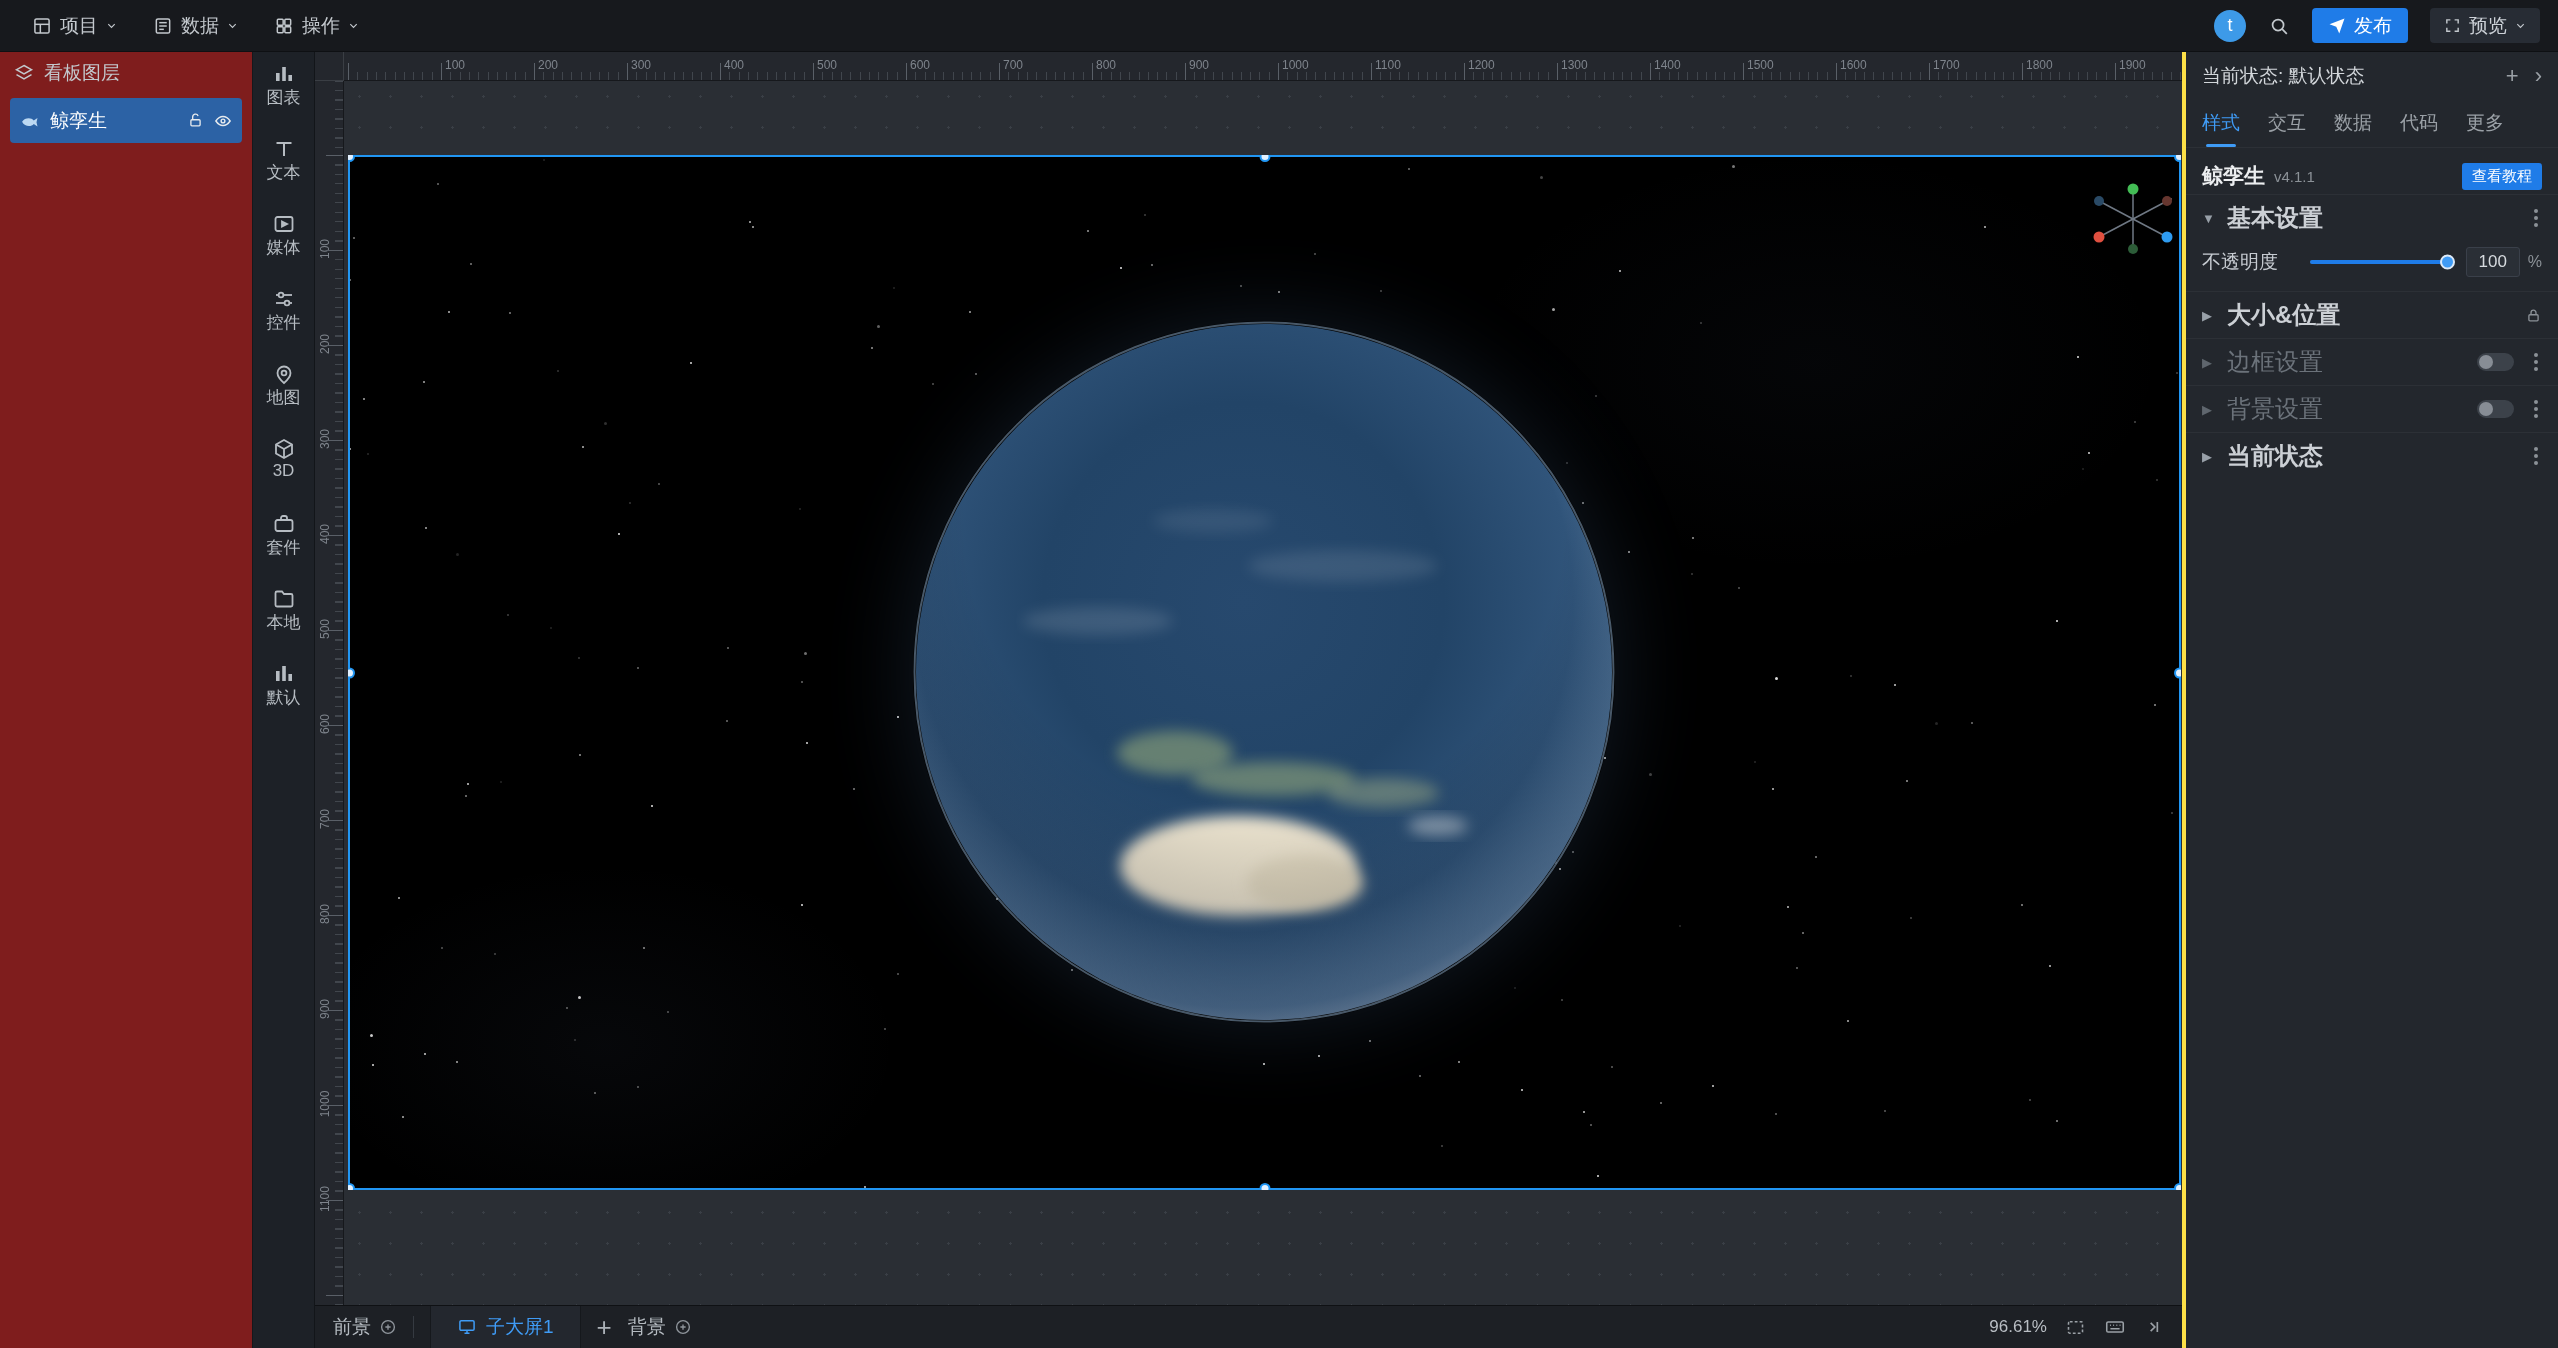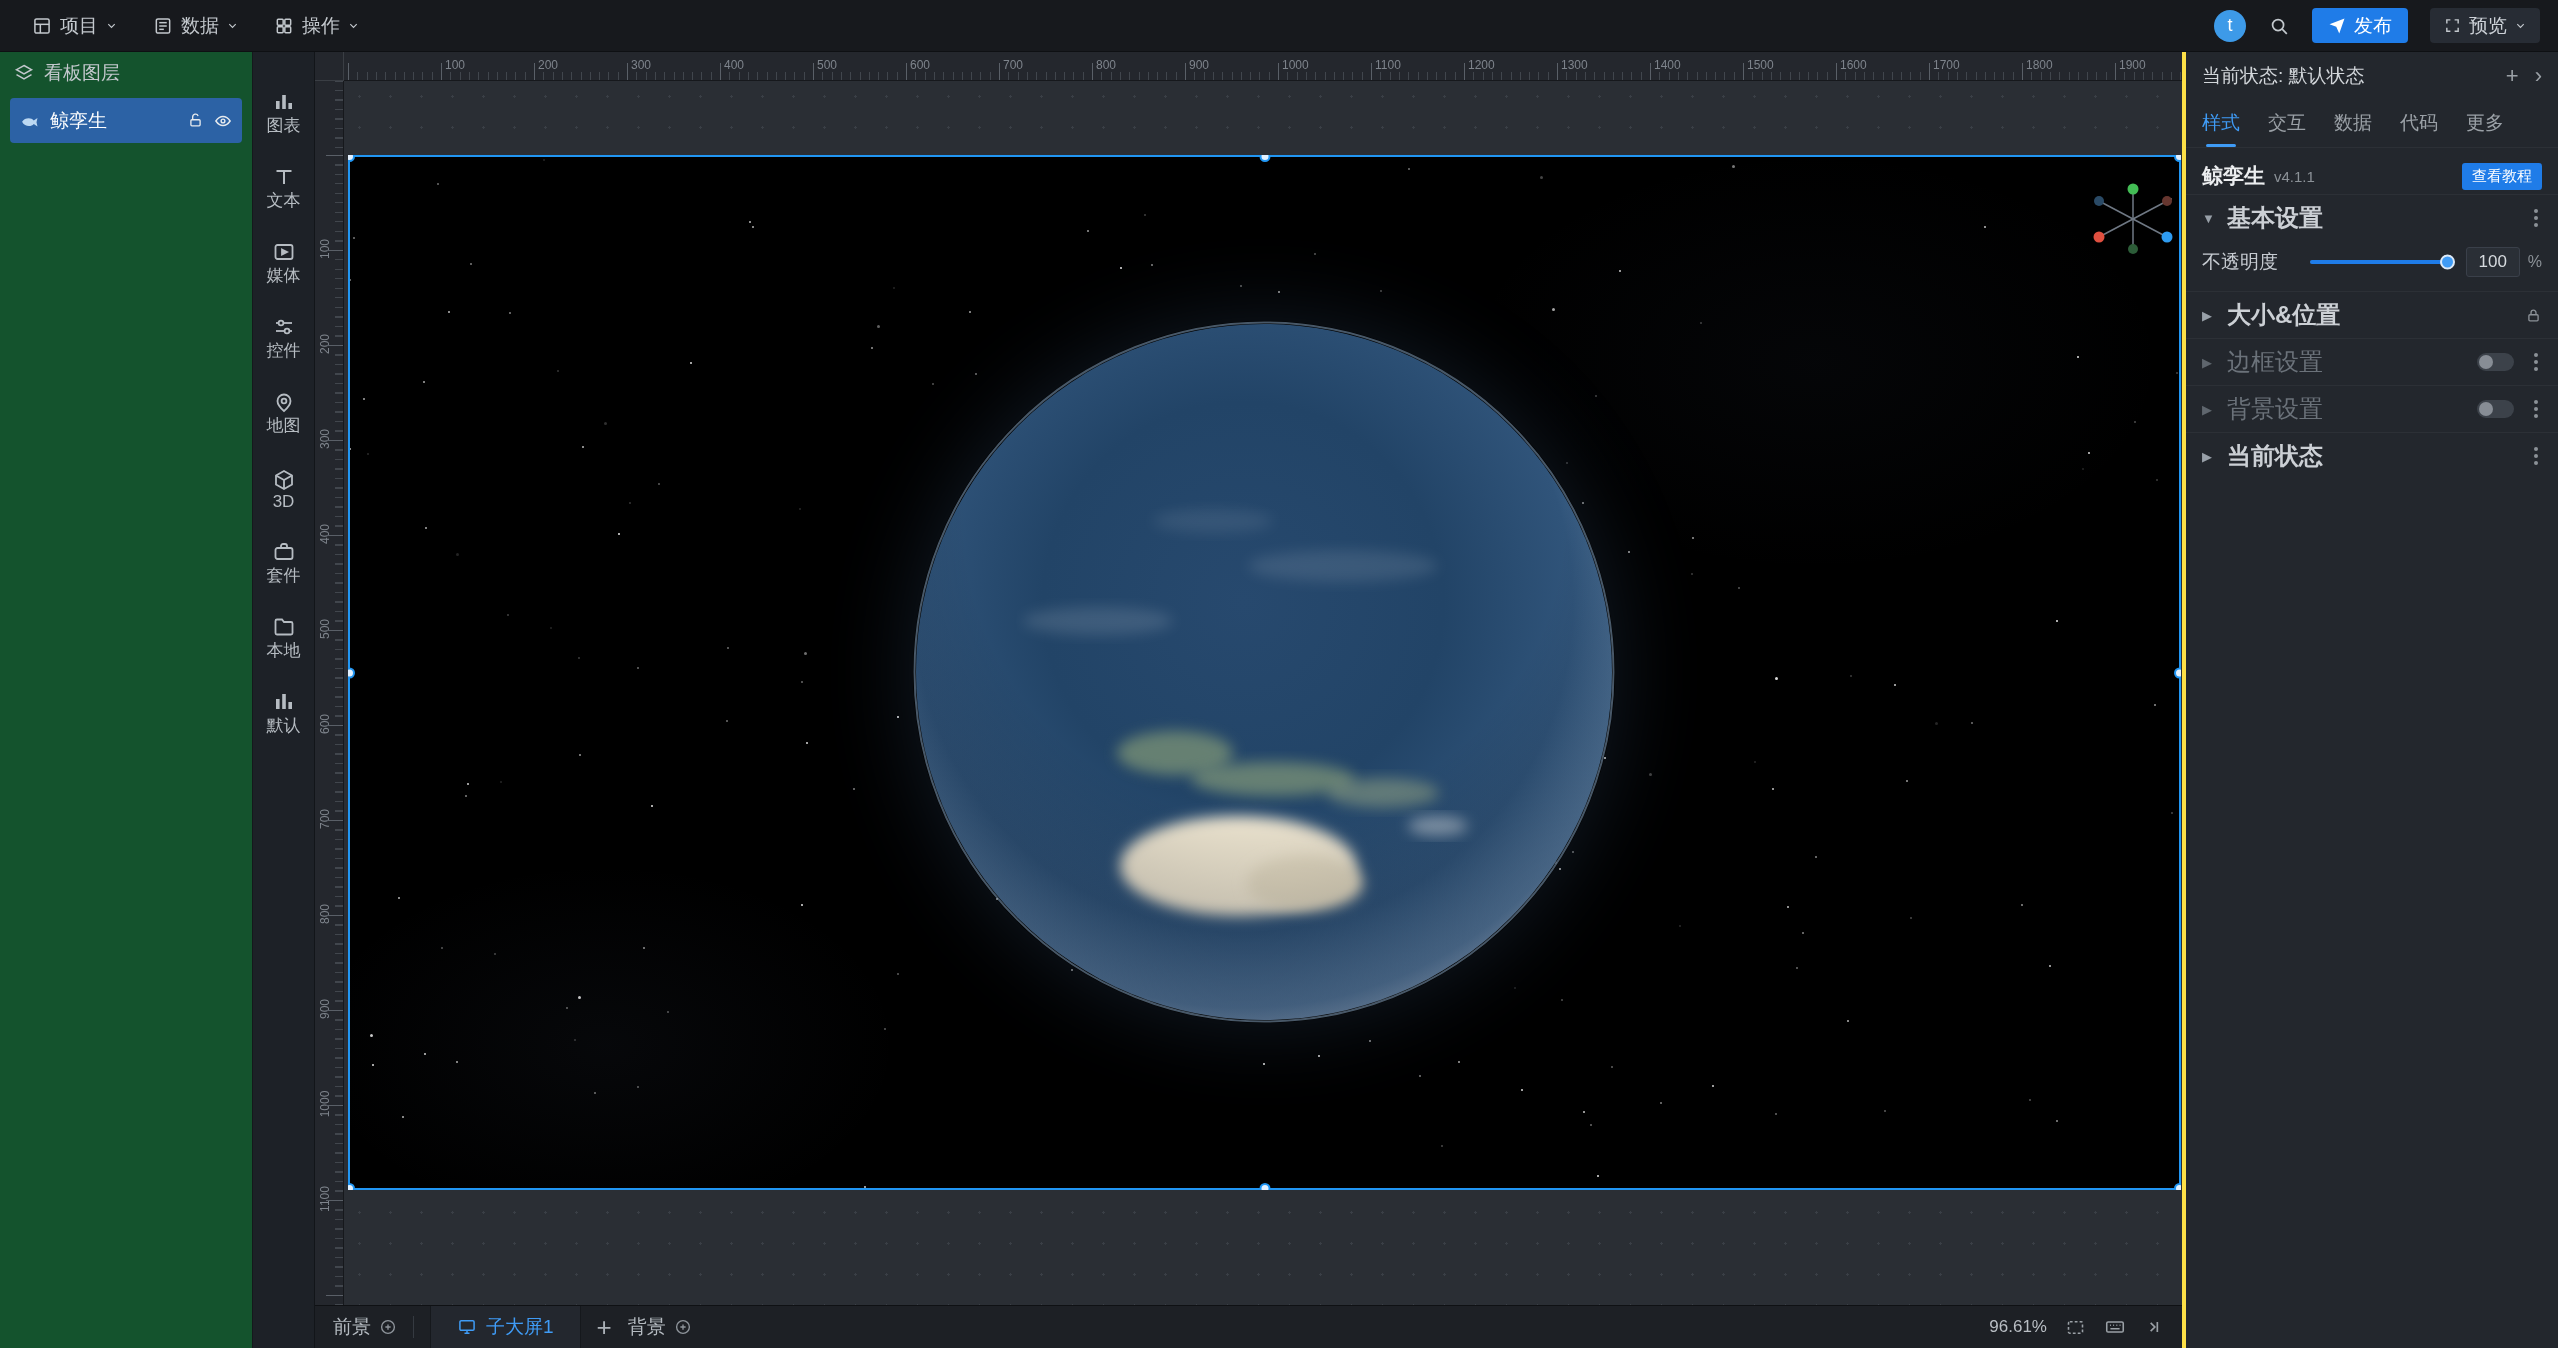--- a/index.html
+++ b/index.html
@@ -16,30 +16,30 @@
   .topbar-right { display:flex; align-items:center; gap:22px; }
   .avatar { width:32px; height:32px; border-radius:50%; background:#3d9ae8; color:#fff; font-size:18px;
             display:flex; align-items:center; justify-content:center; }
   .btn-publish { display:flex; align-items:center; gap:8px; height:35px; padding:0 16px; background:#1f7ce8; color:#fff;
                  font-size:19px; border-radius:4px; cursor:pointer; }
   .btn-preview { display:flex; align-items:center; gap:8px; height:35px; padding:0 14px; background:#272c34; color:#ccd1d7;
                  font-size:19px; border-radius:4px; cursor:pointer; }
   .icon { color:#c3c8cd; display:inline-flex; }
 
   
-  .layers-panel { position:absolute; left:0; top:52px; width:253px; bottom:0; background:#14532d; border-right:1px solid #15181c; }
+  .layers-panel { position:absolute; left:0; top:52px; width:253px; bottom:0; background:#7f1d1d; border-right:1px solid #15181c; }
   .layers-header { display:flex; align-items:center; gap:10px; height:42px; padding:0 14px; font-size:19px; color:#c3c8cd; }
   .layer-item { display:flex; align-items:center; gap:10px; height:45px; margin:4px 10px; padding:0 10px;
                 background:#2c62a5; border-radius:4px; color:#fff; font-size:19px; cursor:pointer; }
   .layer-item .grow { flex:1; }
 
   
   .widget-toolbar { position:absolute; left:253px; top:52px; width:62px; bottom:0; background:#1d2127;
                     border-right:1px solid #121519; display:flex; flex-direction:column; align-items:center; padding-top:10px; }
-  .tool-item { width:62px; height:75px; display:flex; flex-direction:column; align-items:center; justify-content:flex-end; gap:0;
+  .tool-item { width:62px; height:75px; display:flex; flex-direction:column; align-items:center; justify-content:flex-start; gap:0;
                color:#c6cbd0; cursor:pointer; }
   .tool-item span { font-size:17px; color:#b6bcc2; }
 
   
   .canvas-area { position:absolute; left:315px; top:52px; right:376px; bottom:0; }
   .ruler-corner { position:absolute; left:0; top:0; width:29px; height:29px; background:#24272d; border-right:1px solid #3a3e44; border-bottom:1px solid #3a3e44; z-index:5; }
   .ruler-h { position:absolute; left:29px; right:0; top:0; height:29px; background:#24272d; border-bottom:1px solid #16181c; overflow:hidden; z-index:4; }
   .ruler-h::before { content:""; position:absolute; left:0; right:0; bottom:0; height:8px;
        background:repeating-linear-gradient(to right,#41464d 0 1px,transparent 1px 9.3px); background-position-x:4px; }
   .ruler-h::after { content:""; position:absolute; left:0; right:0; bottom:0; height:17px;

